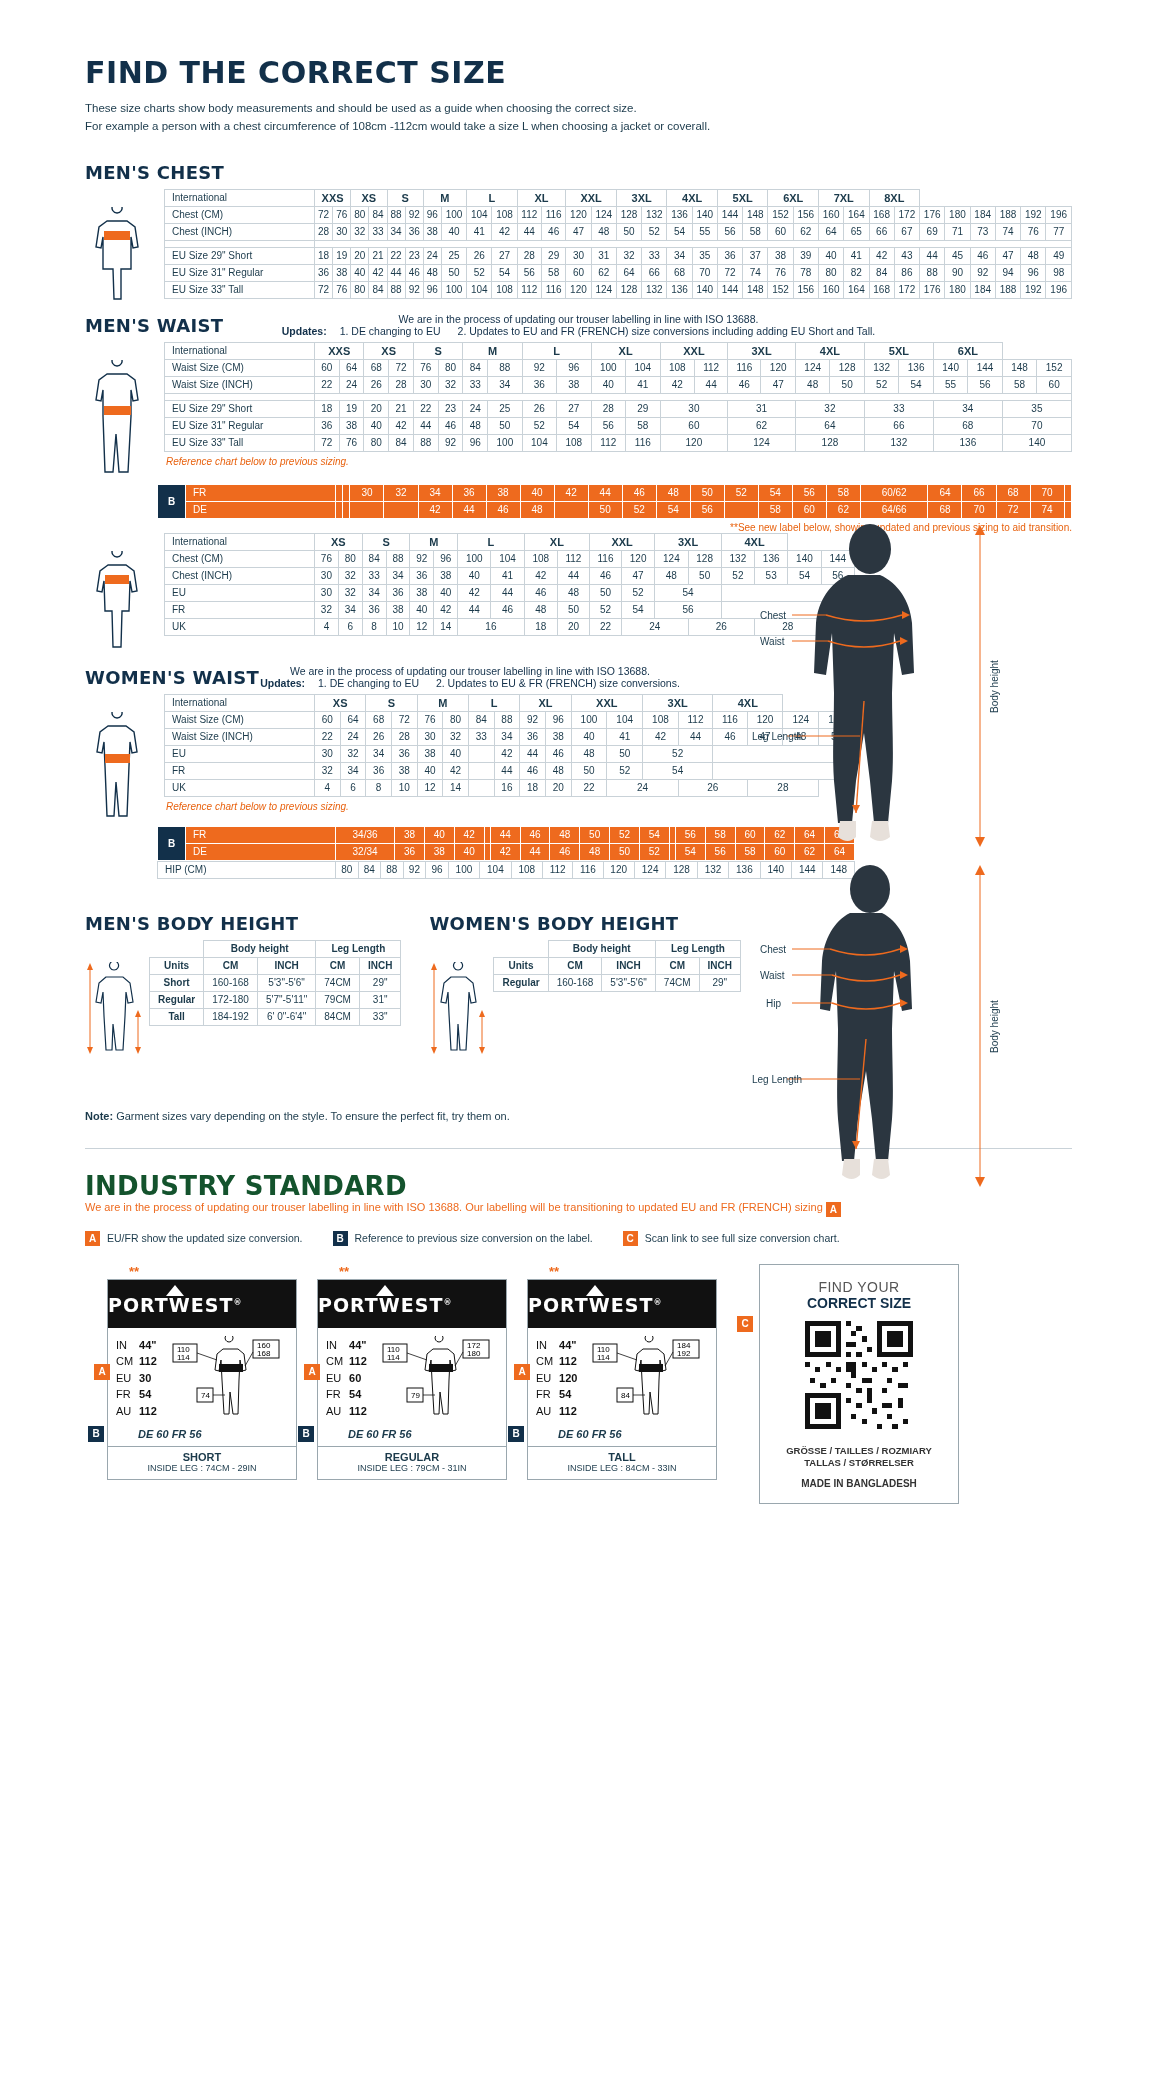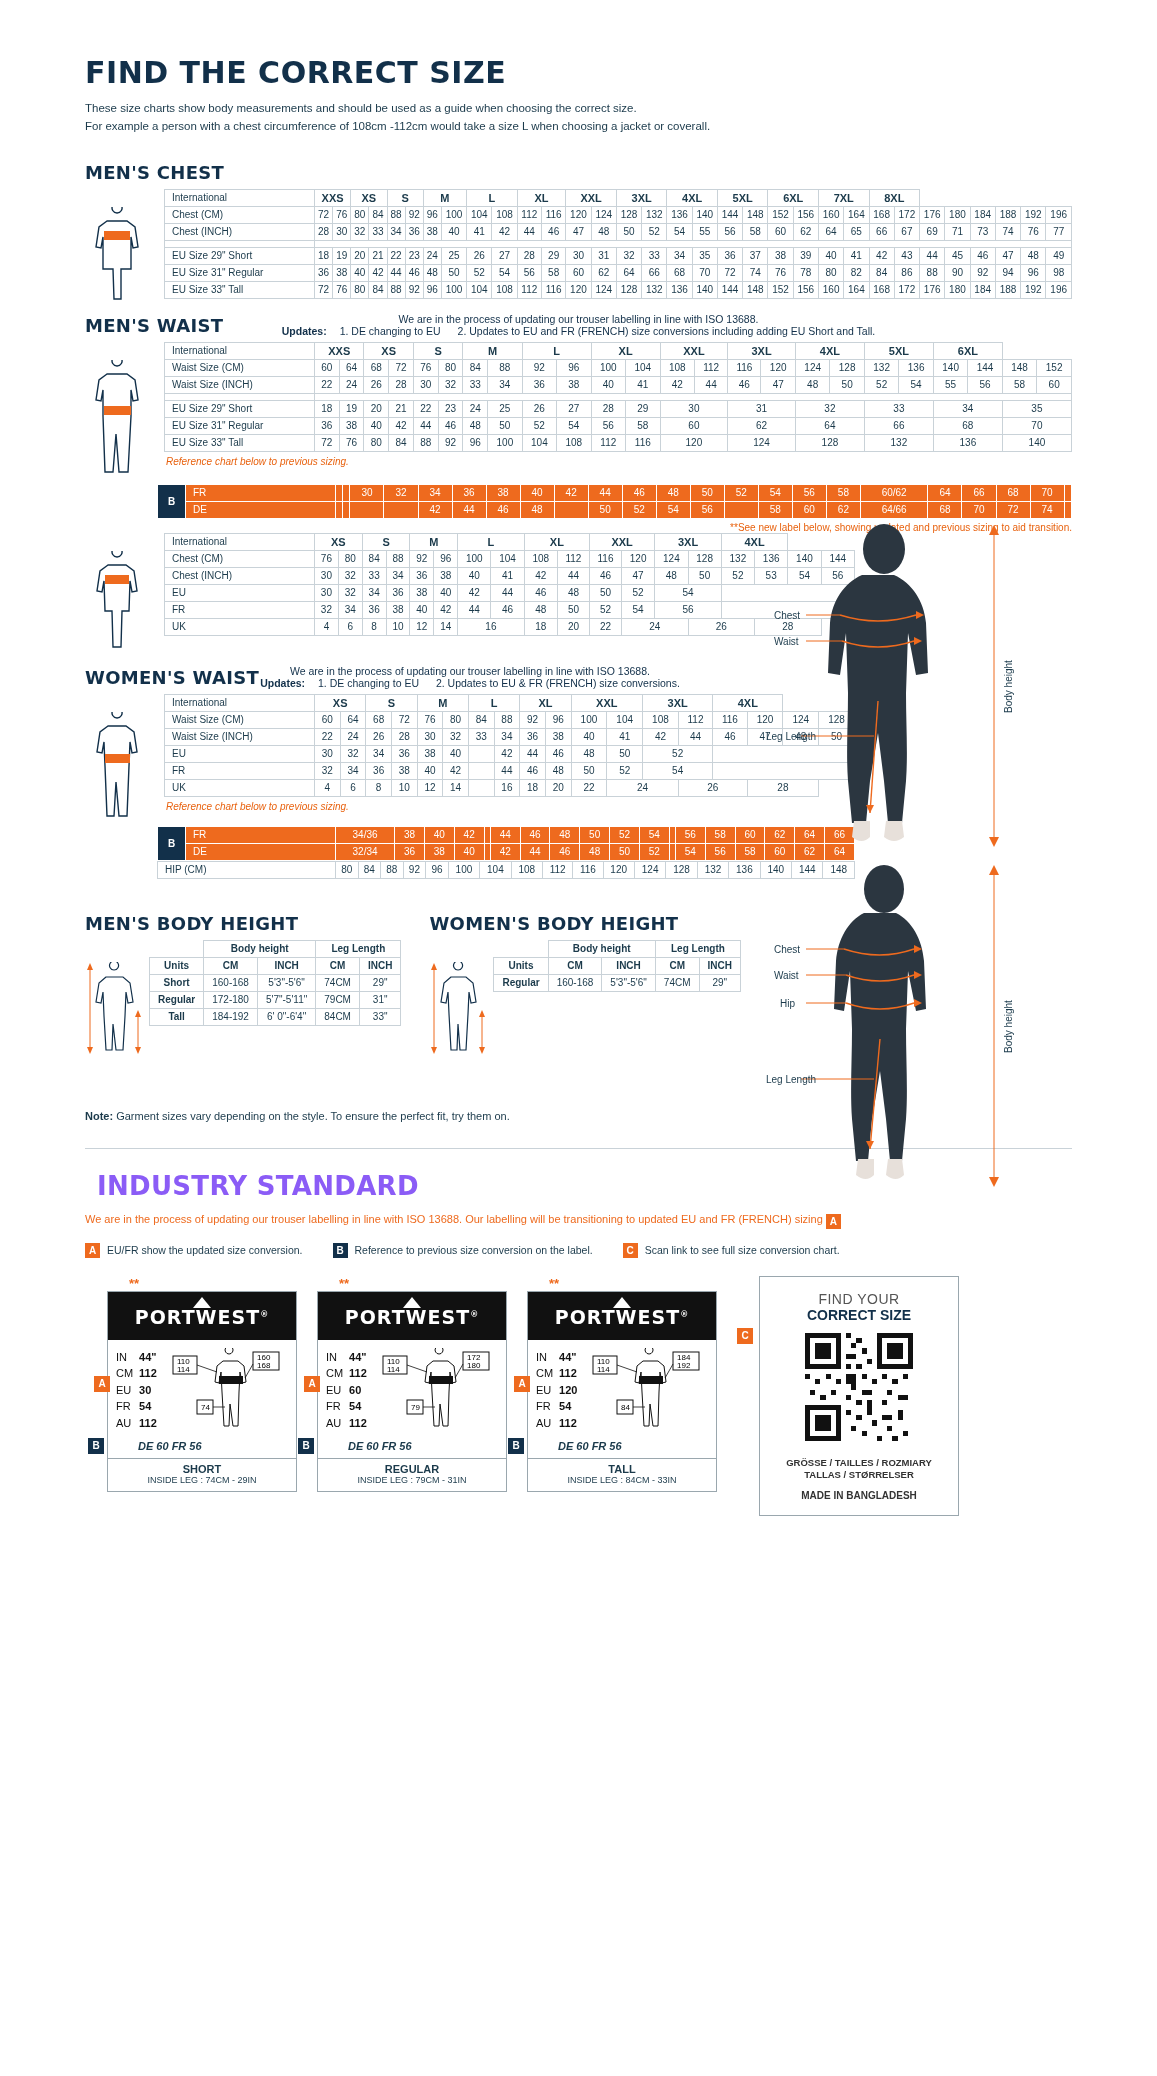--- a/index.html
+++ b/index.html
@@ -75,33 +75,33 @@
 
   .two-col { display:flex; gap:28px; align-items:flex-start; }
   .bh-table { border-collapse:collapse; font-size:10px; }
   .bh-table th, .bh-table td { border:1px solid #c9d2d8; text-align:center; padding:2px 8px; height:17px; font-weight:normal; }
   .bh-table th { font-weight:bold; }
   .note-bottom { font-size:11px; margin-top:18px; }
   .note-bottom b { font-weight:bold; }
 
   hr.div { border:none; border-top:1px solid #c9d2d8; margin:26px 0 22px 0; }
 
-  h2.ind { font-size:26px; font-weight:bold; color:#8b5cf6; margin:12px; letter-spacing:0.3px; font-family:"DejaVu Sans", sans-serif;}
+  h2.ind { font-size:26px; font-weight:bold; color:#14532d; margin:0; letter-spacing:0.3px; font-family:"DejaVu Sans", sans-serif;}
   h2.ind2 { font-size:26px; font-weight:bold; color:#ee6a1e; margin:0 0 10px 0; letter-spacing:0.3px; font-family:"DejaVu Sans", sans-serif;}
   .orange-text { color:#ee6a1e; font-size:11px; margin-bottom:14px; }
   .sq { display:inline-block; background:#ee6a1e; color:#fff; font-weight:bold; width:15px; height:15px; line-height:15px; text-align:center; font-size:10px; vertical-align:-2px;}
   .sq.navy { background:#12304a; }
   .legend { display:flex; gap:30px; font-size:10.5px; margin-bottom:18px; flex-wrap:wrap;}
   .legend .item { display:flex; gap:7px; align-items:center; }
 
   .labels-row { display:flex; gap:20px; justify-content:flex-start; }
   .label-card { width:190px; position:relative; }
   .star { color:#ee6a1e; font-weight:bold; font-size:13px; margin-left:22px; }
   .lbl-box { border:1px solid #9aa7ae; background:#ffffff; }
-  .lbl-head { background:#111111; color:#ffffff; text-align:center; padding:14px 0 12px 0; }
+  .lbl-head { background:#111111; color:#ffffff; padding:14px 0 12px 0; }
   .brand { font-family:"DejaVu Sans", sans-serif; font-weight:bold; font-size:19px; letter-spacing:1px; position:relative; display:inline-block;}
   .brand .tri { display:inline-block; width:0;height:0;border-left:9px solid transparent;border-right:9px solid transparent;border-bottom:11px solid #ffffff; position:absolute; top:-9px; left:50%; margin-left:-9px;}
   .lbl-body { display:flex; padding:8px 6px 6px 6px; gap:4px; }
   .spec { font-size:11px; line-height:1.32; font-weight:bold; color:#111; }
   .spec td { padding:0 4px 0 0; font-size:11px; }
   .spec td.k { font-weight:normal; }
   .fig-area { position:relative; flex:1 1 auto; height:84px; }
   .lbl-foot { border-top:1px solid #9aa7ae; text-align:center; padding:4px 0 6px 0; }
   .lbl-foot .big { font-weight:bold; font-size:11px; }
   .lbl-foot .small { font-size:9px; }
@@ -114,21 +114,21 @@
   .qr-card .t2 { font-size:14px; font-weight:bold; color:#12304a; margin-bottom:10px; }
   .qr { width:108px; height:108px; margin:0 auto 12px auto; }
   .qr-card .t3 { font-size:9.5px; font-weight:bold; color:#333; line-height:1.35; }
   .qr-card .t4 { font-size:10px; font-weight:bold; color:#333; margin-top:8px;}
   .badgeC { position:absolute; left:-22px; top:52px; background:#ee6a1e; color:#fff; width:16px;height:16px; font-size:10px; font-weight:bold; text-align:center; line-height:16px;}
 
   .footer { text-align:center; margin-top:26px; }
   .footer .f1 { font-size:17px; font-weight:bold; color:#12304a; letter-spacing:0.3px; font-family:"DejaVu Sans", sans-serif;}
   .footer .f2 { font-size:13px; color:#12304a; margin-top:4px; }
 
-  .model-wrap { position:absolute; right:56px;text-align:right; }
+  .model-wrap { position:absolute; right:70px;text-align:right; }
 </style>
 </head>
 <body>
 
 <div class="page">
 <div class="inner">
 
   <h1 class="title">FIND THE CORRECT SIZE</h1>
   <div class="intro">
     <div>These size charts show body measurements and should be used as a guide when choosing the correct size.</div>

